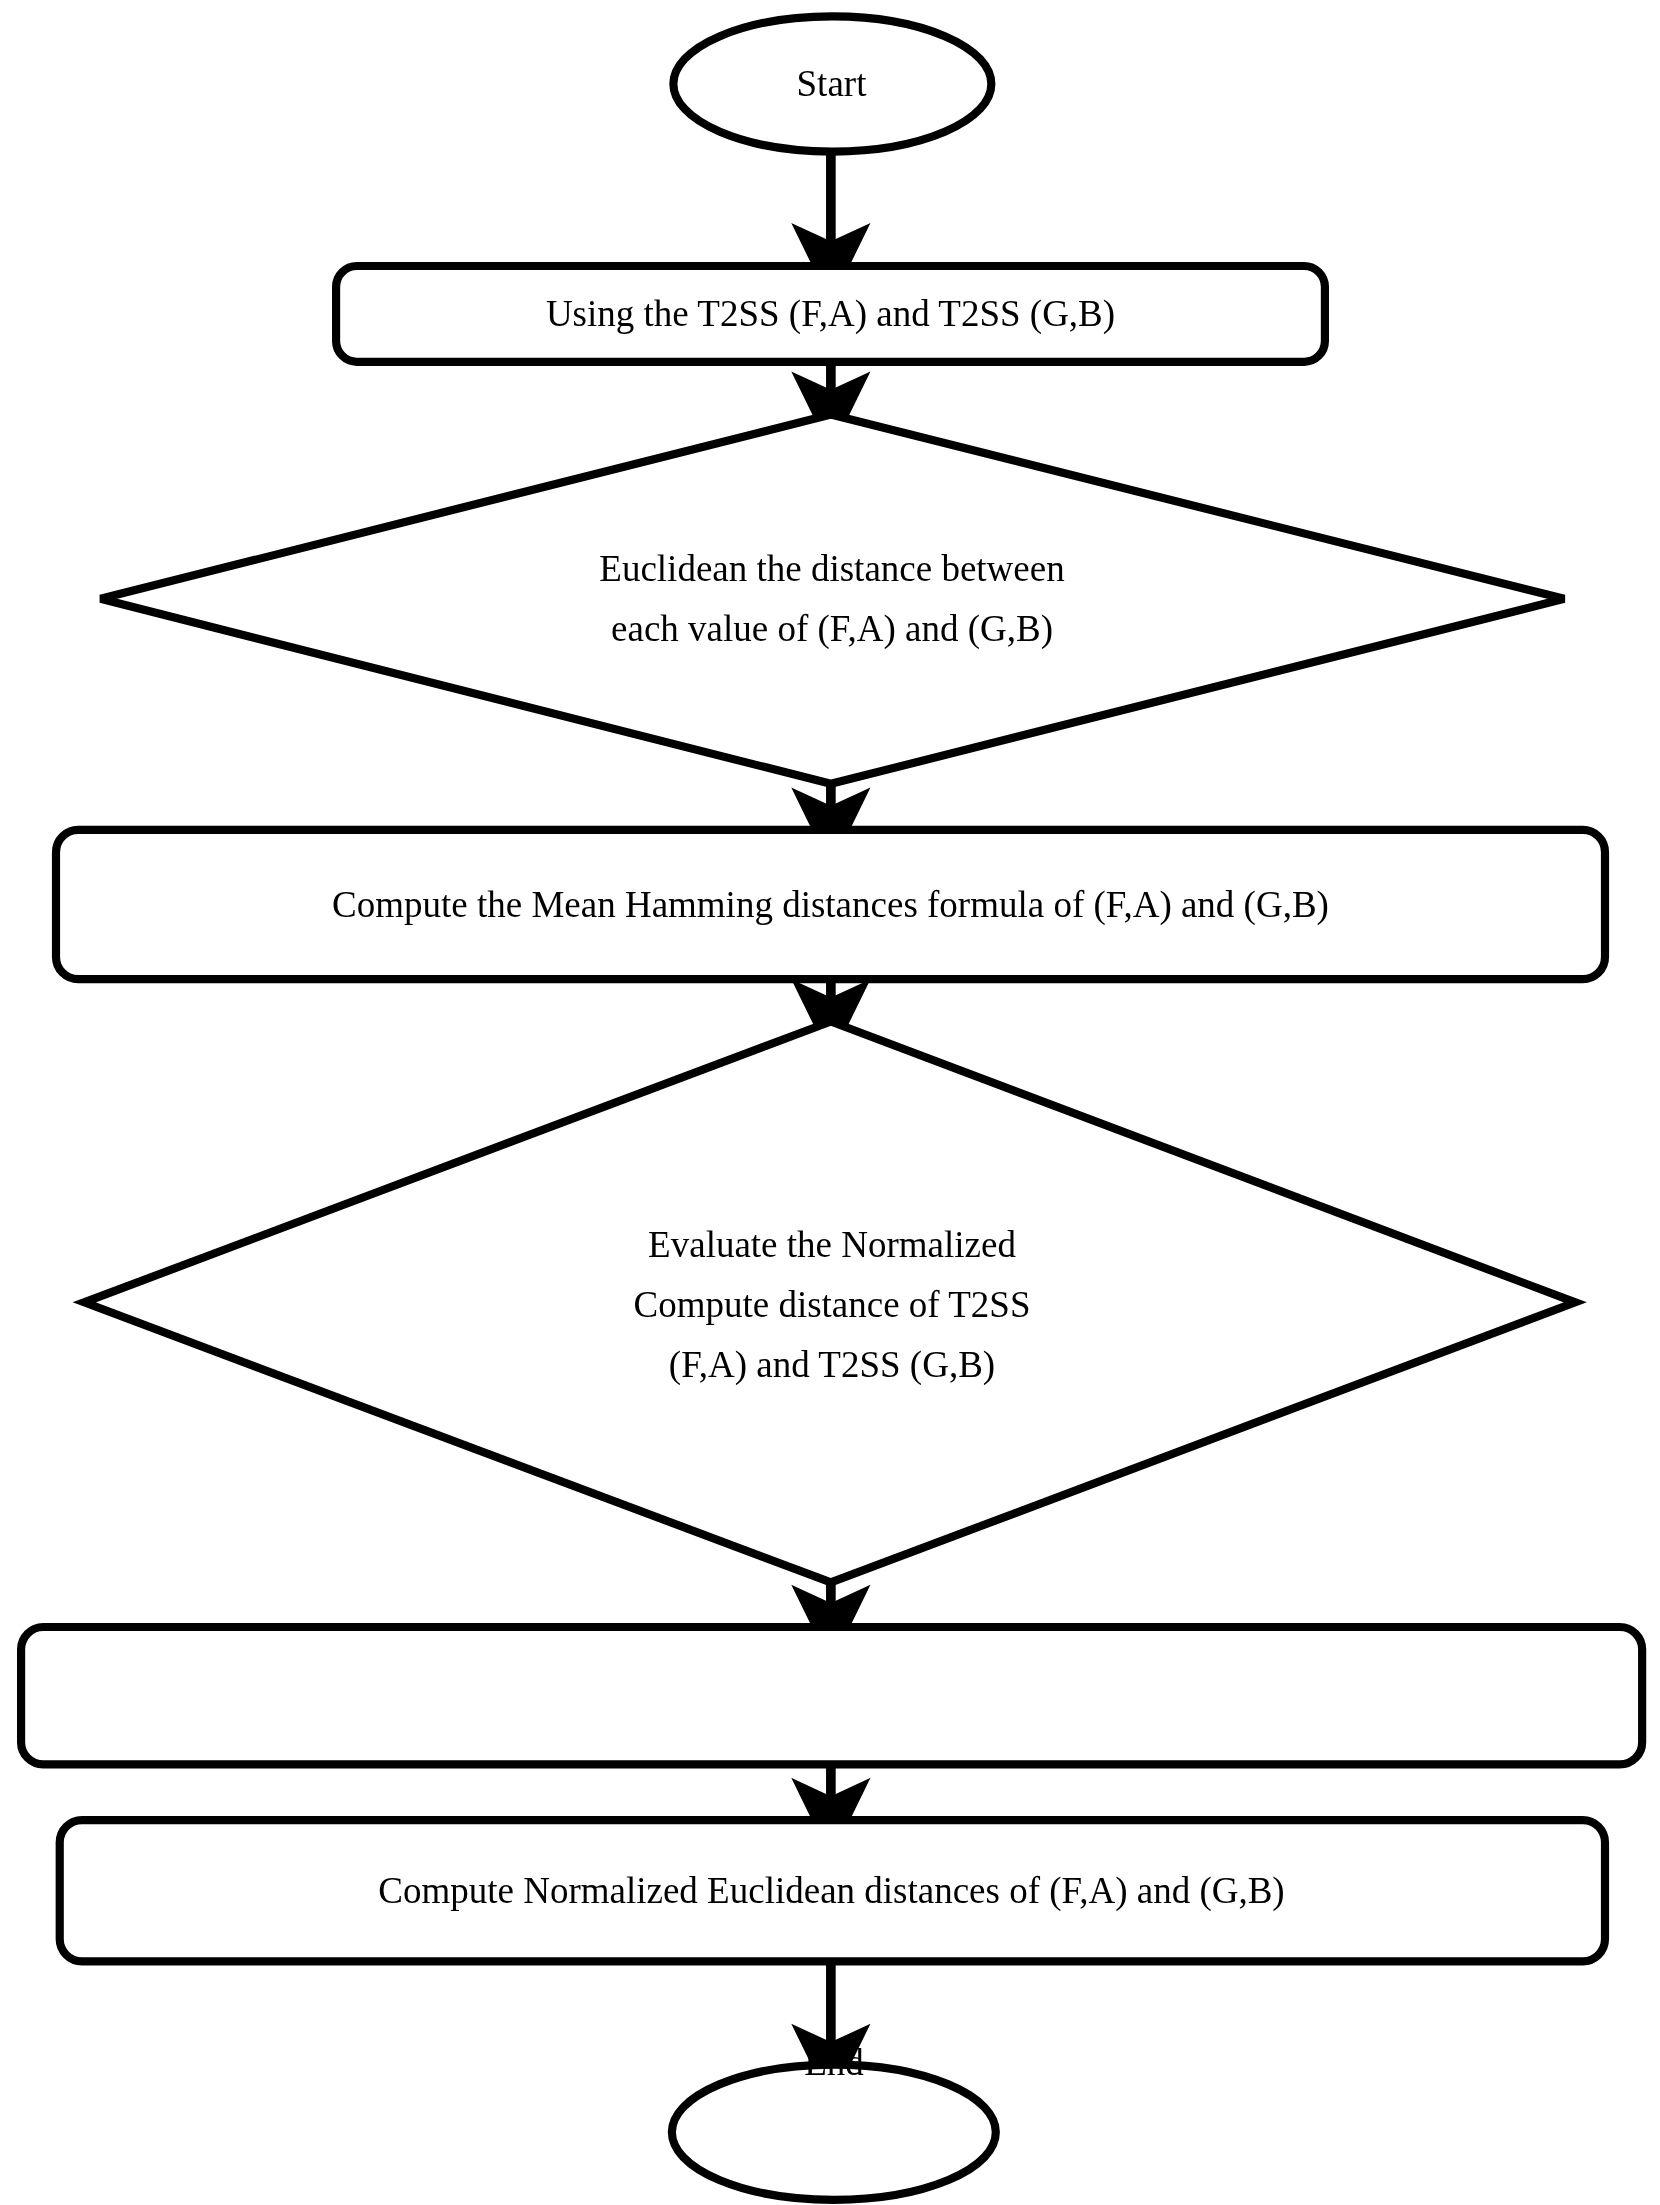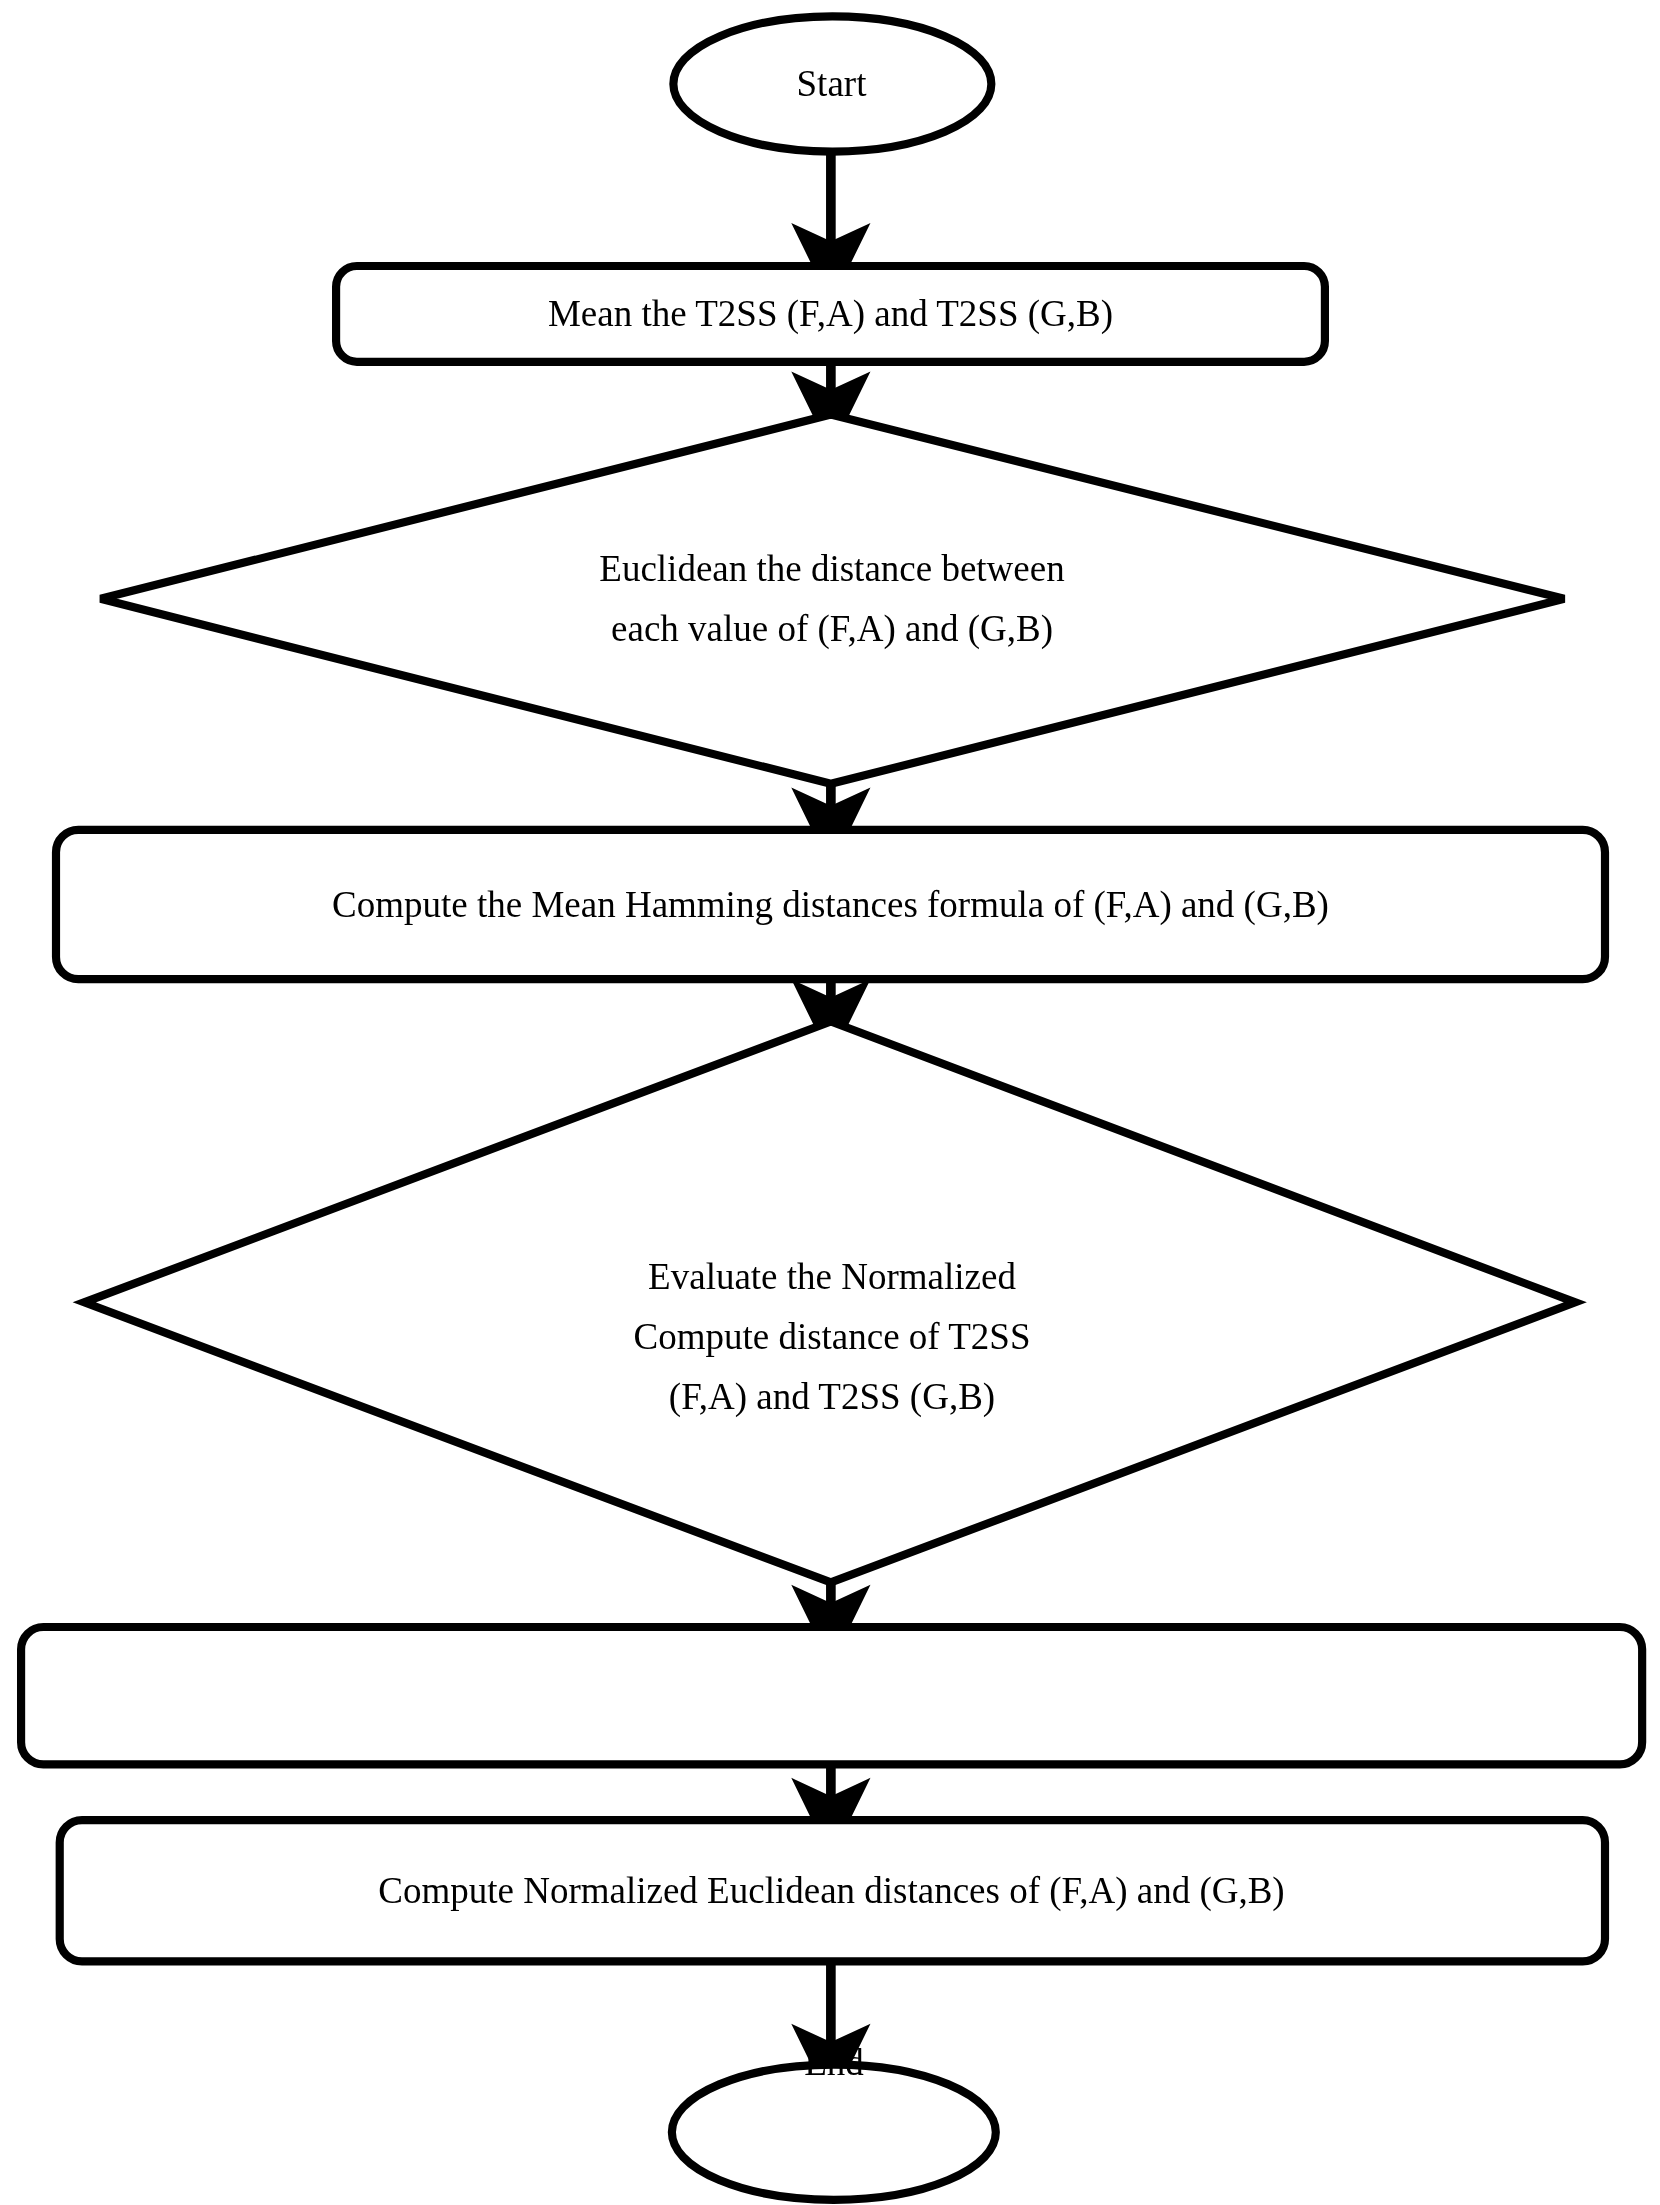--- a/index.html
+++ b/index.html
@@ -110,33 +110,33 @@
 
     <ellipse cx="1122" cy="2870" rx="218" ry="91" fill="#ffffff" stroke="#000000" stroke-width="11"></ellipse>
 
   </svg>
 
   <div class="node-label terminal-label" style="left:672px; top:16.3px; width:319px; height:136px;">
     <span class="line">Start</span>
   </div>
 
   <div class="node-label process-label" style="left:336px; top:266px; width:989px; height:96px;">
-    <span class="line">Mean the T2SS (F,A) and T2SS (G,B)</span>
+    <span class="line">Using the T2SS (F,A) and T2SS (G,B)</span>
   </div>
 
   <div class="node-label decision-label" style="left:312px; top:476px; width:1040px; height:245px;">
     <span class="line">Euclidean the distance between</span>
     <span class="line">each value of (F,A) and (G,B)</span>
   </div>
 
   <div class="node-label process-label" style="left:56px; top:830px; width:1549px; height:149px;">
     <span class="line">Compute the Mean Hamming distances formula of (F,A) and (G,B)</span>
   </div>
 
-  <div class="node-label decision-label" style="left:312px; top:1196px; width:1040px; height:282px;">
+  <div class="node-label decision-label" style="left:312px; top:1164px; width:1040px; height:282px;">
     <span class="line">Evaluate the Normalized</span>
     <span class="line">Compute distance of T2SS</span>
     <span class="line">(F,A) and T2SS (G,B)</span>
   </div>
 
 
   <div class="node-label process-label" style="left:59px; top:1820px; width:1545px; height:141px;font-family:Liberation Serif, serif;">
     <span class="line">Compute Normalized Euclidean distances of (F,A) and (G,B)</span>
   </div>
 

